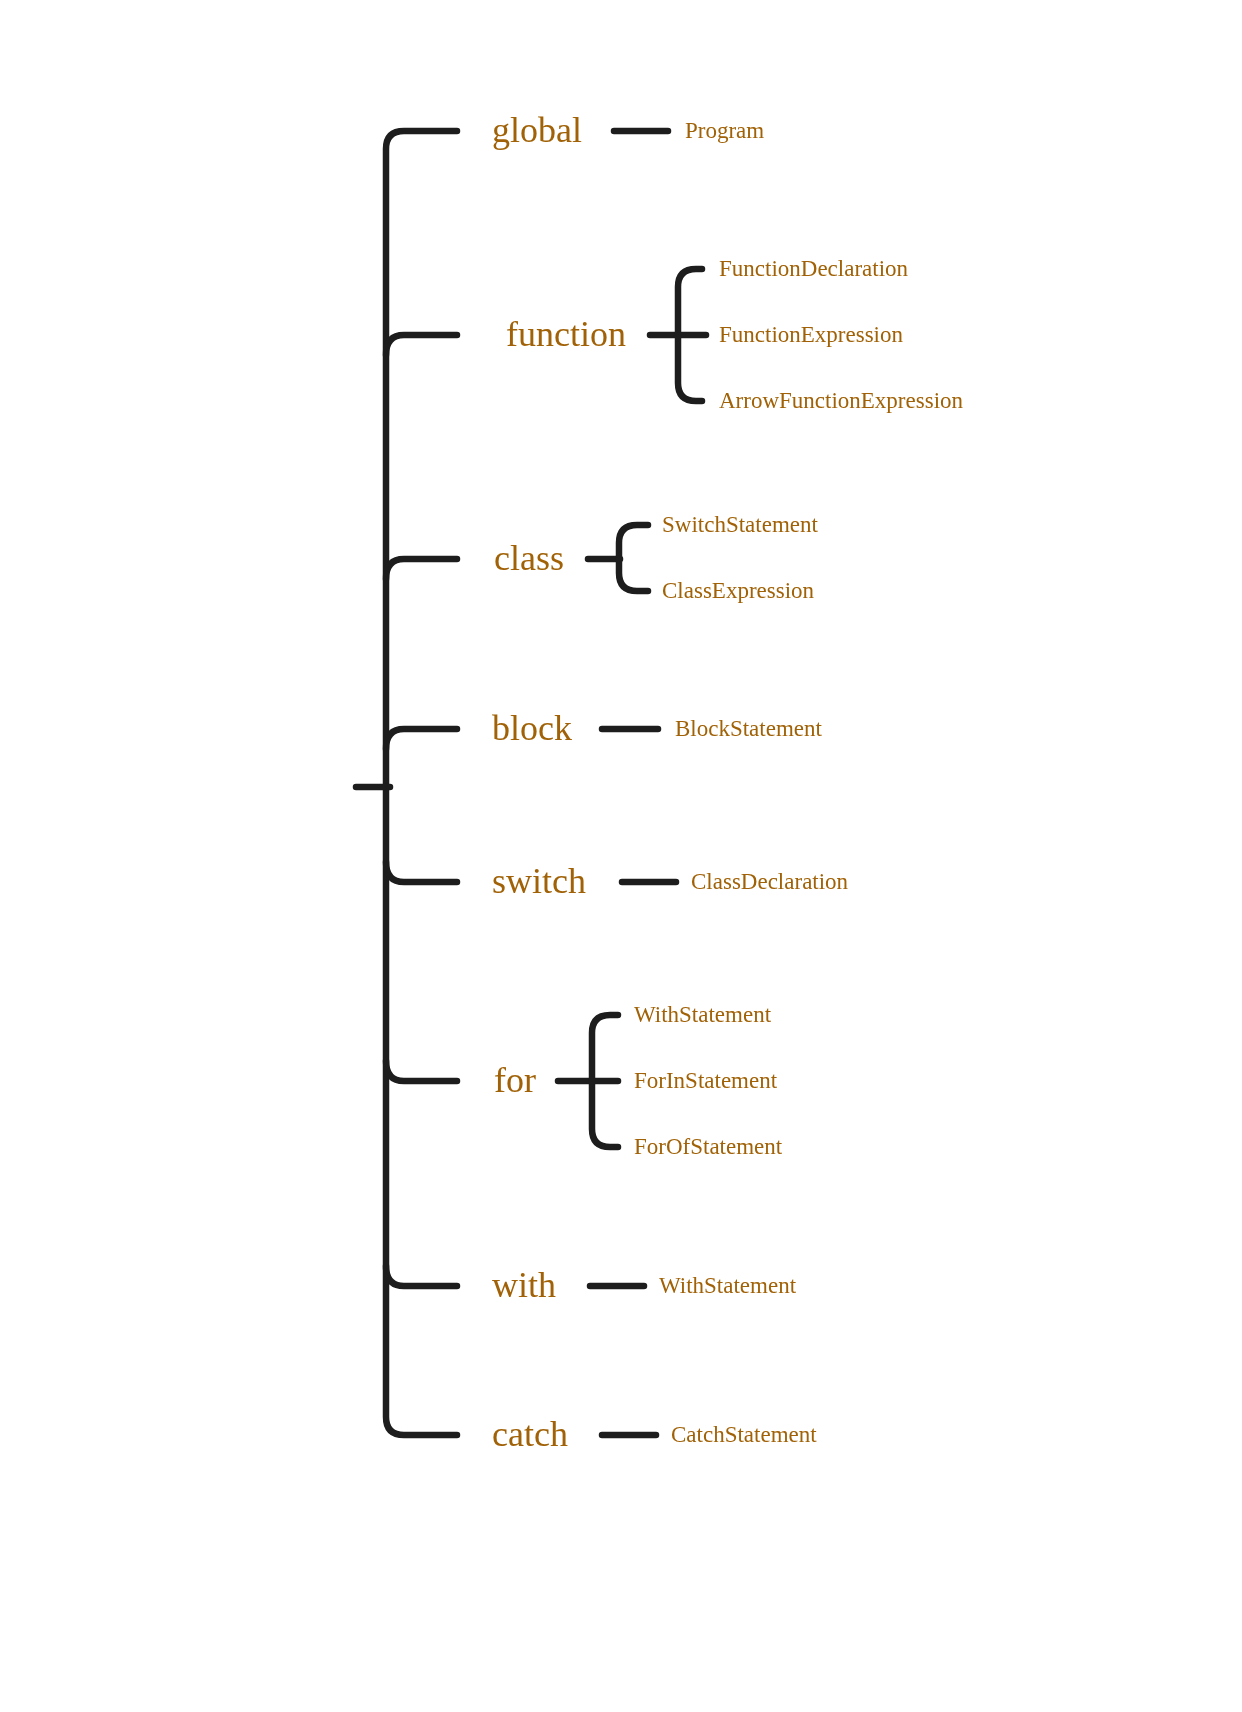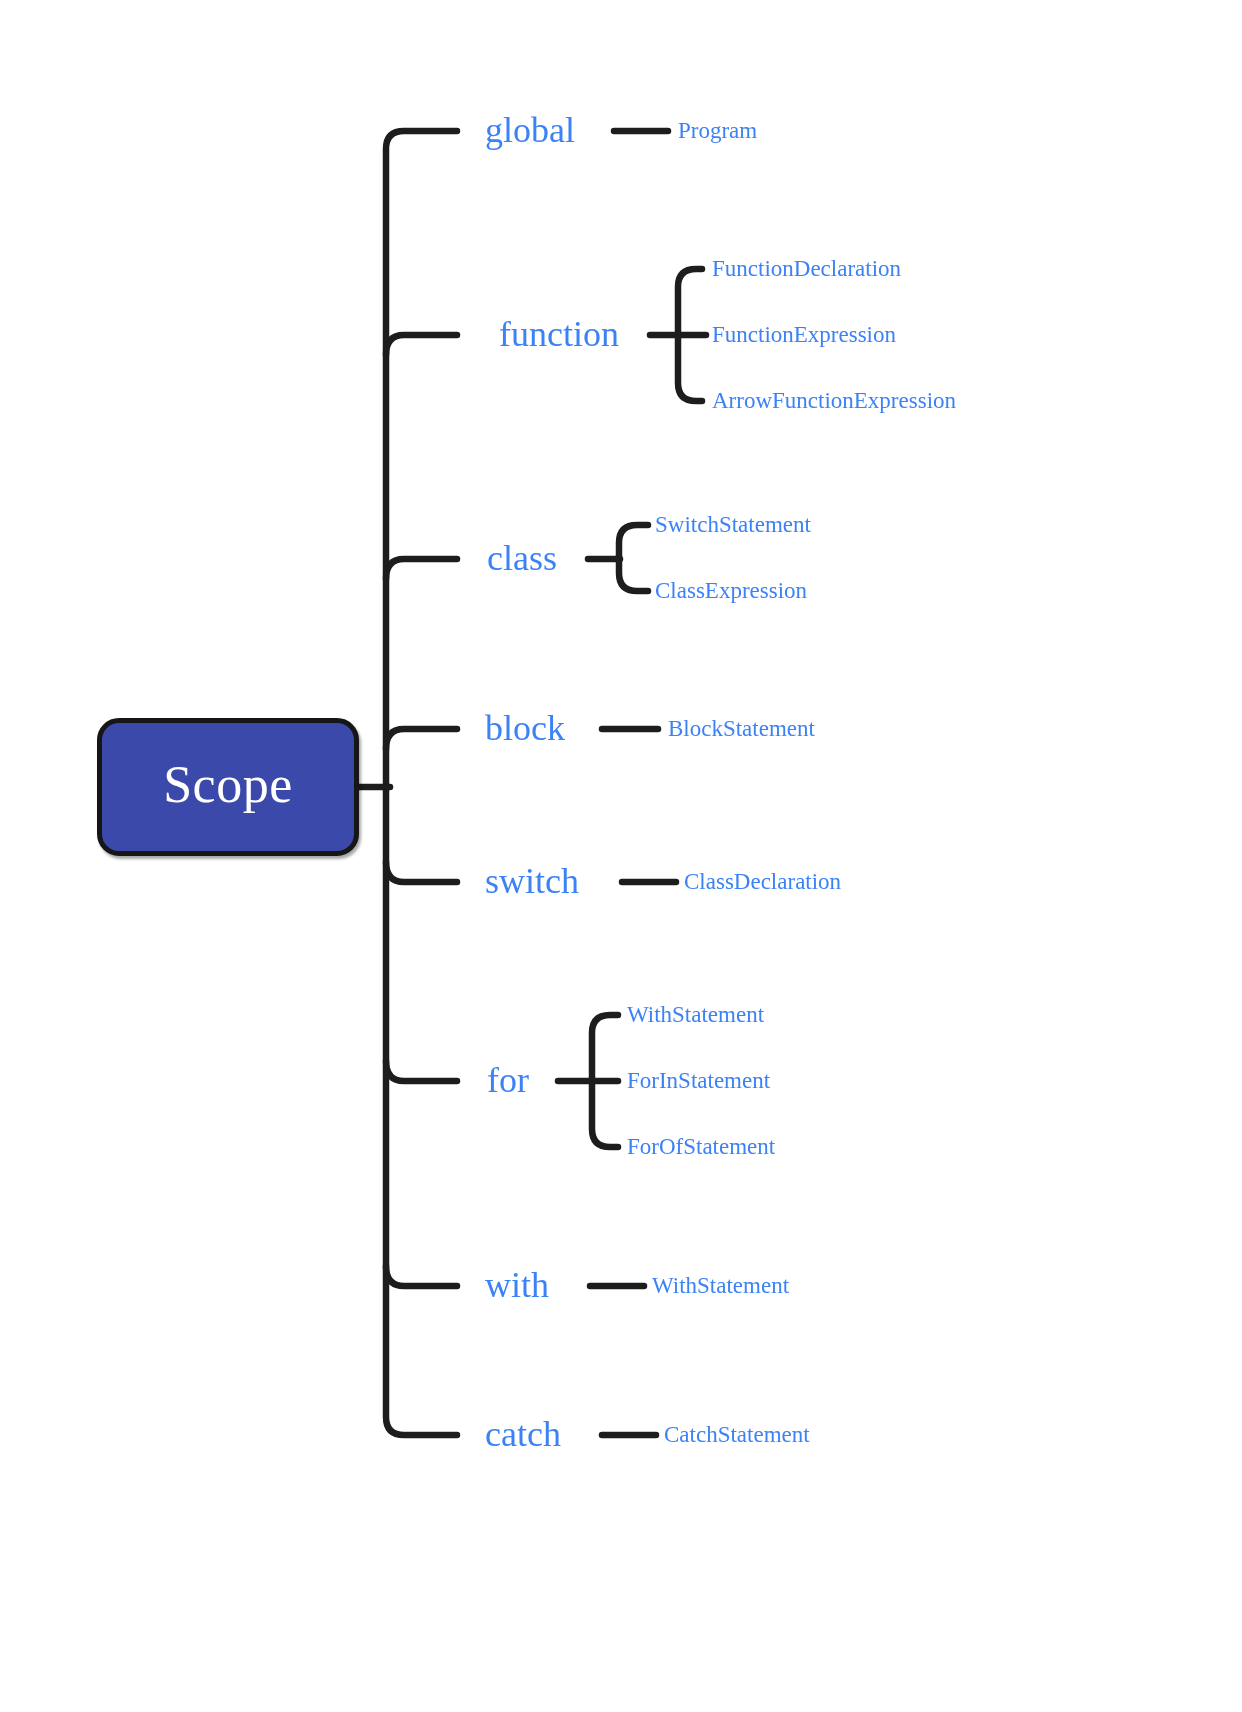--- a/index.html
+++ b/index.html
@@ -40,22 +40,23 @@
     color: #ffffff;
     font-size: 52px;
     letter-spacing: 0.5px;
     line-height: 1;
     padding-bottom: 4px;
   }
   .label {
     position: absolute;
     transform: translateY(-53%);
     white-space: nowrap;
-    color: #3b82f6;
+    color: #a16207;
     line-height: 1;
+    margin-left: 7px;
   }
   .branch-label { font-size: 36px; }
   .leaf-label   { font-size: 23px; }
 </style>
 </head>
 <body>
 
 <div class="canvas">
 
   <svg class="lines" viewBox="0 0 1242 1712" xmlns="http://www.w3.org/2000/svg">
@@ -80,23 +81,20 @@
     <path d="M 650 335 L 706 335"></path>
     <path d="M 702 269 L 696 269 Q 678 269 678 287 L 678 383 Q 678 401 696 401 L 702 401"></path>
 
     <path d="M 588 559 L 620 559"></path>
     <path d="M 648 525 L 637 525 Q 619 525 619 543 L 619 573 Q 619 591 637 591 L 648 591"></path>
 
     <path d="M 558 1081 L 618 1081"></path>
     <path d="M 618 1015 L 610 1015 Q 592 1015 592 1033 L 592 1129 Q 592 1147 610 1147 L 618 1147"></path>
   </svg>
 
-  <div class="root-node">
-    <span class="root-label">Scope</span>
-  </div>
 
   <span class="label branch-label" style="left:485px; top:131px">global</span>
   <span class="label branch-label" style="left:499px; top:335px">function</span>
   <span class="label branch-label" style="left:487px; top:559px">class</span>
   <span class="label branch-label" style="left:485px; top:729px">block</span>
   <span class="label branch-label" style="left:485px; top:882px">switch</span>
   <span class="label branch-label" style="left:487px; top:1081px">for</span>
   <span class="label branch-label" style="left:485px; top:1286px">with</span>
   <span class="label branch-label" style="left:485px; top:1435px">catch</span>
 

